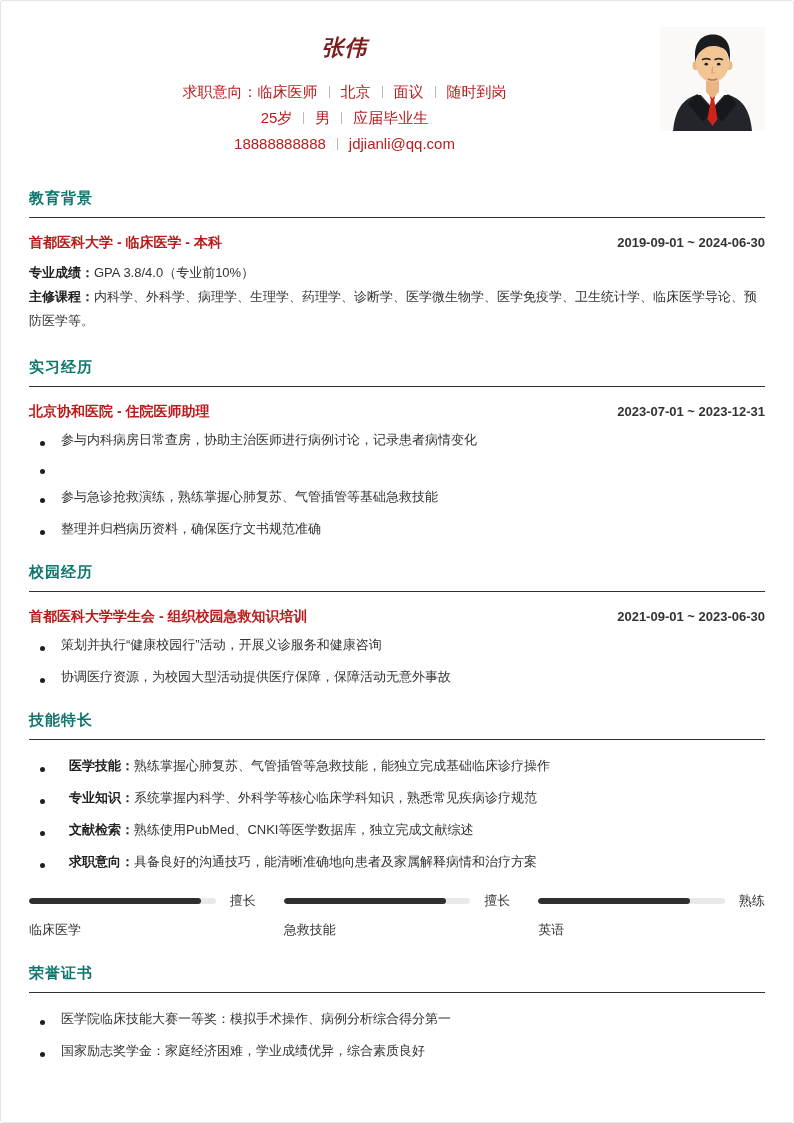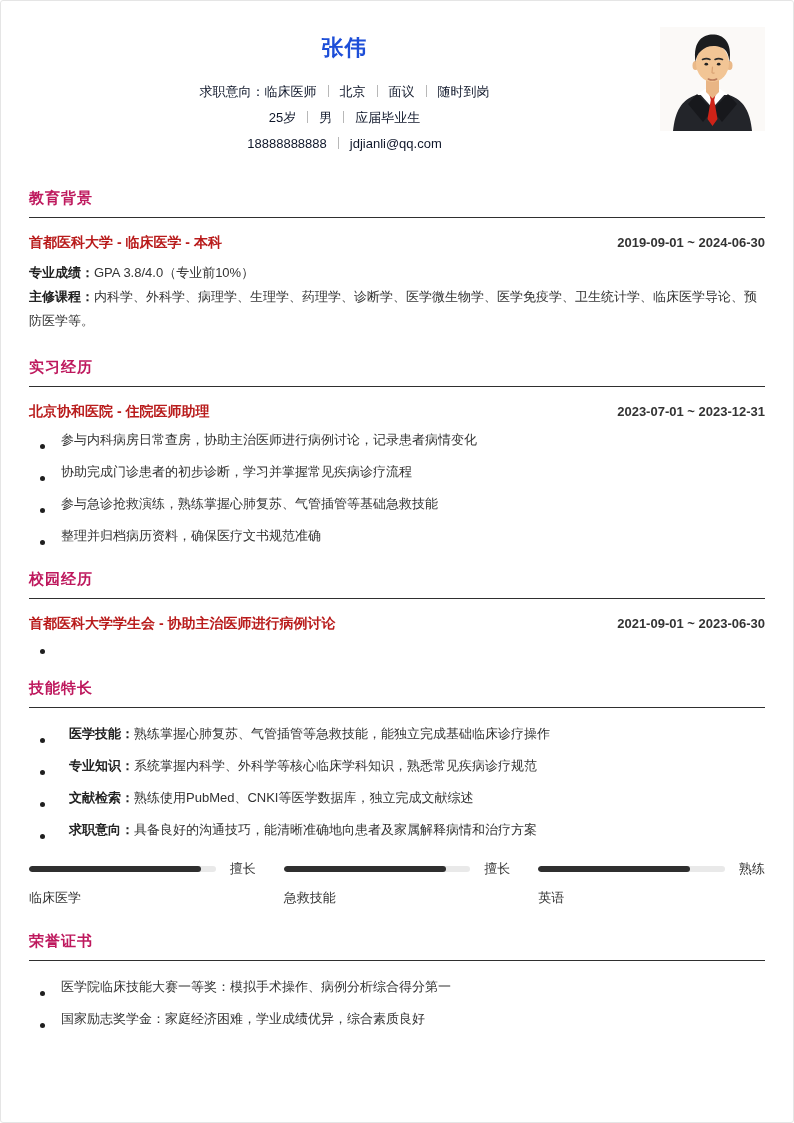--- a/index.html
+++ b/index.html
@@ -14,40 +14,40 @@
     background: #fff;
     border: 1px solid #e5e5e5;
     border-radius: 3px;
     padding: 26px 28px 20px;
     overflow: hidden;
   }
 
   
   .header { display: flex; align-items: flex-start; margin-bottom: 32px; }
   .header-main { flex: 1; text-align: center; padding-top: 6px; }
-  .name { font-size: 22px; font-weight: 700; color: #1d4ed8; letter-spacing: 1px; margin-bottom: 16px; }
-  .contact-line { font-size: 13px; color: #0f172a; line-height: 26px; white-space: nowrap; }
+  .name { font-size: 22px; font-weight: 700; color: #7f1d1d; letter-spacing: 1px; margin-bottom: 16px; font-style: italic; }
+  .contact-line { font-size: 15px; color: #b91c1c; line-height: 26px; white-space: nowrap; }
   .sep { display: inline-block; width: 1px; height: 12px; background: #b8b8b8; margin: 0 11px; vertical-align: -1px; }
   .photo { flex: none; width: 105px; height: 104px; overflow: hidden; }
 
   
   .section { margin-bottom: 25px; }
   .section-title {
-    font-size: 15px; font-weight: 700; color: #be185d;
+    font-size: 15px; font-weight: 700; color: #0f766e;
     padding-bottom: 9px; border-bottom: 1px solid #2f2f2f;
     margin-bottom: 16px; letter-spacing: 1px;
   }
   .entry-head { display: flex; justify-content: space-between; align-items: baseline; margin-bottom: 9px; }
   .entry-org { font-size: 14px; font-weight: 700; color: #b91c1c; }
   .entry-date { font-size: 13px; color: #333; font-weight: 700; }
   .kv { font-size: 13px; line-height: 24px; color: #333; }
   .kv b { color: #222; }
 
   ul.bullets { list-style: none; }
-  ul.bullets li { display: flex; align-items: flex-end; font-size: 13px; line-height: 19px; color: #333; margin-bottom: 13px; }
+  ul.bullets li { display: flex; align-items: center; font-size: 13px; line-height: 19px; color: #333; margin-bottom: 13px; }
   ul.bullets li:last-child { margin-bottom: 2px; }
   .dot { flex: none; width: 5px; height: 5px; border-radius: 50%; background: #1f1f1f; margin: 7px 16px 0 11px; }
   .blabel { font-weight: 700; color: #222; padding-left: 8px; }
 
   
   .bars { display: flex; gap: 28px; margin-top: 21px; }
   .bar-col { flex: 1; }
   .bar-row { display: flex; align-items: center; gap: 14px; }
   .bar-track { flex: 1; height: 6px; background: #e9e9e9; border-radius: 3px; overflow: hidden; }
   .bar-fill { height: 100%; background: #2f2f2f; border-radius: 3px; width: 0; }
@@ -123,42 +123,46 @@
       <span class="entry-org">北京协和医院 - 住院医师助理</span>
       <span class="entry-date">2023-07-01 ~ 2023-12-31</span>
     </div>
     <ul class="bullets">
       <li>
           <span class="dot"></span>
           <span>参与内科病房日常查房，协助主治医师进行病例讨论，记录患者病情变化</span>
         </li>
       <li>
           <span class="dot"></span>
-          <span>协助完成门诊患者的初步诊断，学习并掌握常见疾病诊疗流程</span>
         </li>
       <li>
           <span class="dot"></span>
           <span>参与急诊抢救演练，熟练掌握心肺复苏、气管插管等基础急救技能</span>
         </li>
       <li>
           <span class="dot"></span>
           <span>整理并归档病历资料，确保医疗文书规范准确</span>
         </li>
     </ul>
   </div>
 
   <div class="section">
     <div class="section-title">校园经历</div>
     <div class="entry-head">
-      <span class="entry-org">首都医科大学学生会 - 协助主治医师进行病例讨论</span>
+      <span class="entry-org">首都医科大学学生会 - 组织校园急救知识培训</span>
       <span class="entry-date">2021-09-01 ~ 2023-06-30</span>
     </div>
     <ul class="bullets">
       <li>
           <span class="dot"></span>
+          <span>策划并执行“健康校园行”活动，开展义诊服务和健康咨询</span>
+        </li>
+      <li>
+          <span class="dot"></span>
+          <span>协调医疗资源，为校园大型活动提供医疗保障，保障活动无意外事故</span>
         </li>
     </ul>
   </div>
 
   <div class="section">
     <div class="section-title">技能特长</div>
     <ul class="bullets">
       <li>
           <span class="dot"></span>
           <span><b class="blabel">医学技能：</b><span>熟练掌握心肺复苏、气管插管等急救技能，能独立完成基础临床诊疗操作</span></span>

